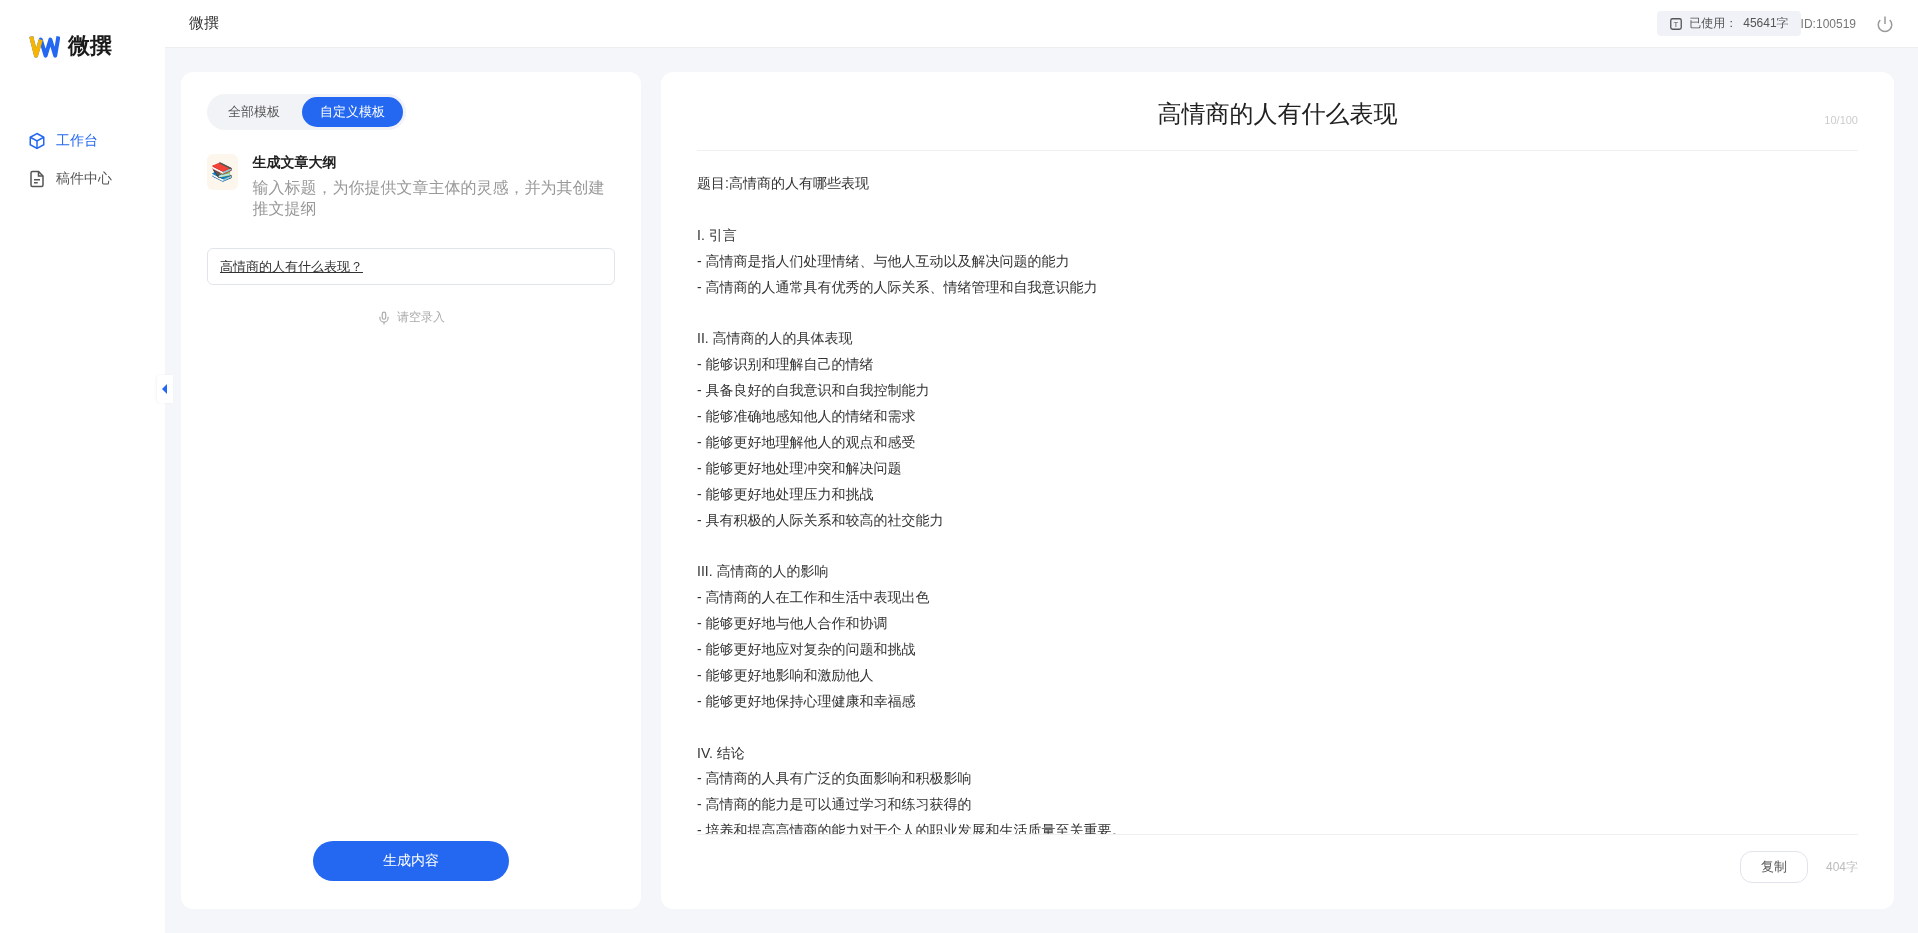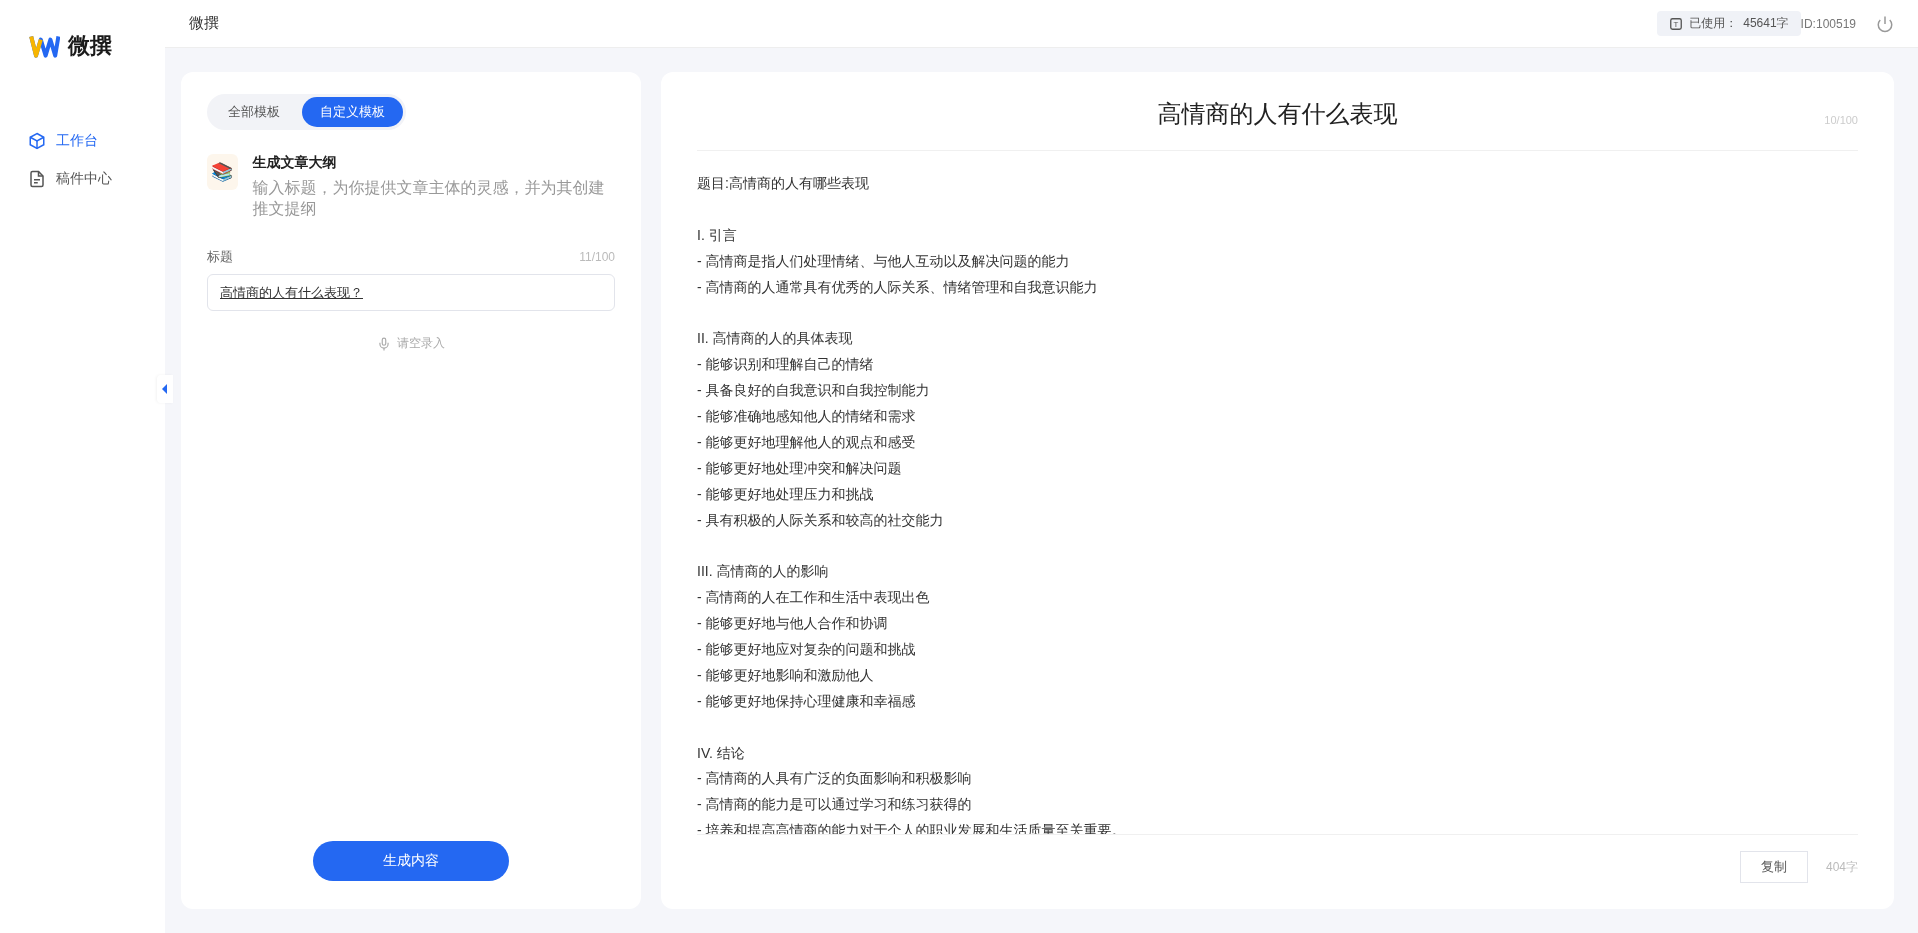--- a/index.html
+++ b/index.html
@@ -49,21 +49,21 @@
 .panel-left-spacer { flex: 1; }
 .generate-btn { background: #2468f2; color: #fff; border: none; width: 196px; padding: 11px 0; border-radius: 20px; font-size: 14px; cursor: pointer; display: block; margin: 0 auto 6px; }
 
 
 .panel-right { flex: 1; background: #fff; border-radius: 12px; padding: 26px 36px; display: flex; flex-direction: column; }
 .output-header { display: flex; align-items: baseline; justify-content: center; position: relative; padding-bottom: 20px; border-bottom: 1px solid #f0f0f0; }
 .output-title { font-size: 24px; font-family: "SimSun", serif; font-weight: 400; color: #222; }
 .output-count { position: absolute; right: 0; bottom: 24px; font-size: 11px; color: #ccc; }
 .output-body { flex: 1; padding: 20px 0; font-size: 14px; line-height: 1.85; color: #333; white-space: pre-line; overflow-y: auto; }
 .output-footer { display: flex; align-items: center; justify-content: flex-end; gap: 18px; padding-top: 16px; border-top: 1px solid #f0f0f0; }
-.copy-btn { border: 1px solid #e2e4eb; background: #fff; padding: 6px 20px; border-radius: 0; font-size: 13px; color: #555; cursor: pointer; }
+.copy-btn { border: 1px solid #e2e4eb; background: #fff; padding: 6px 20px; border-radius: 12px; font-size: 13px; color: #555; cursor: pointer; }
 .word-count { font-size: 12px; color: #bbb; }
 </style>
 </head>
 <body>
 
 <div class="app">
   <aside class="sidebar">
     <div class="logo">
       <svg class="logo-icon" viewBox="0 0 40 40">
           <path d="M4 8 L10 32 L16 12 L22 32 L28 12 L34 32 L38 8" fill="none" stroke="#2468f2" stroke-width="5" stroke-linejoin="round"></path>
@@ -124,24 +124,20 @@
           <div class="tab">全部模板</div>
           <div class="tab active">自定义模板</div>
         </div>
         <div class="card">
           <div class="card-icon">📚</div>
           <div>
             <div class="card-title">生成文章大纲</div>
             <div class="card-desc">输入标题，为你提供文章主体的灵感，并为其创建推文提纲</div>
           </div>
         </div>
-        <div class="field-label-row">
-          <span class="field-label">标题</span>
-          <span class="char-count">11/100</span>
-        </div>
         <input class="input" value="高情商的人有什么表现？" style="">
         <div class="voice-row">
           <svg width="14" height="14" viewBox="0 0 24 24" fill="none" stroke="currentColor" stroke-width="2">
               <rect x="9" y="2" width="6" height="12" rx="3"></rect>
               <path d="M5 10 v2 a7 7 0 0 0 14 0 v-2"></path>
               <line x1="12" y1="19" x2="12" y2="23"></line>
             </svg>
           <span>请空录入</span>
         </div>
         <div class="panel-left-spacer"></div>

